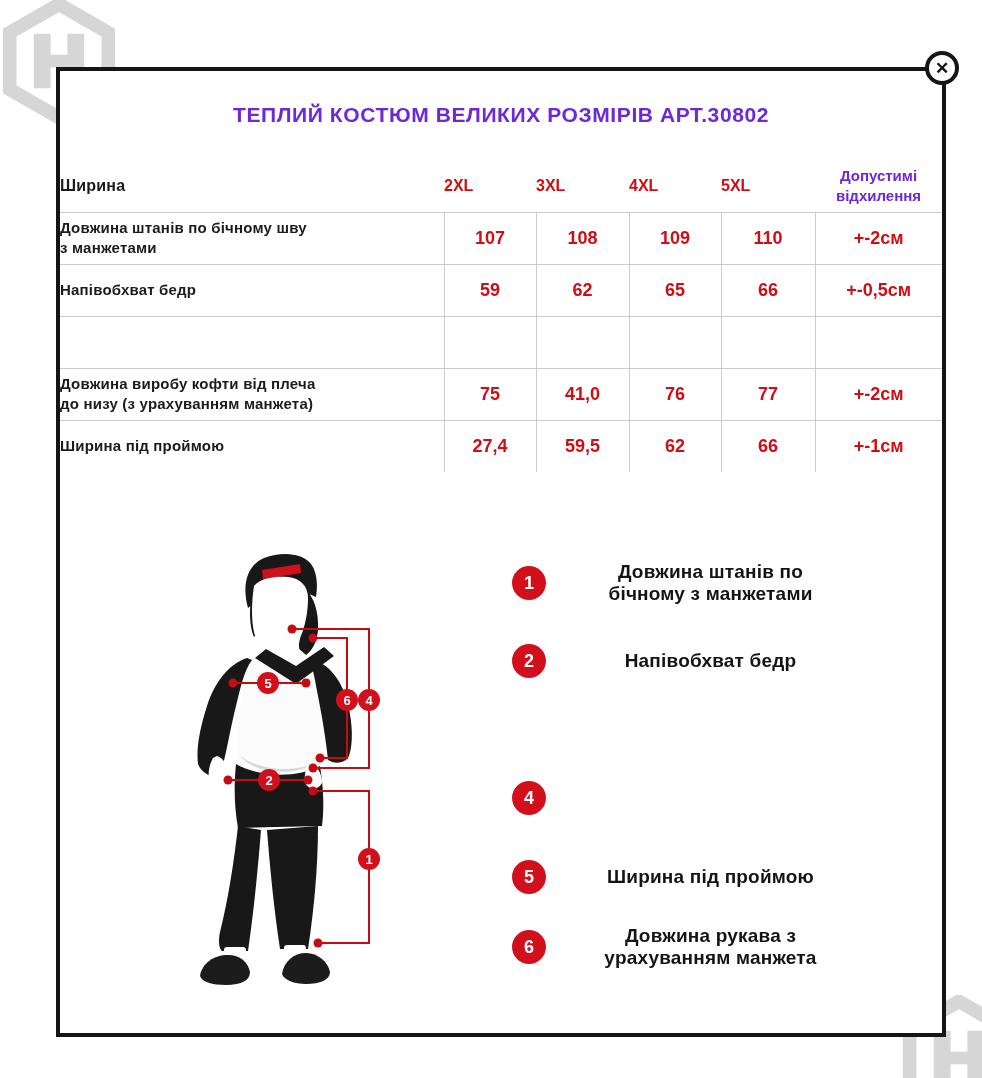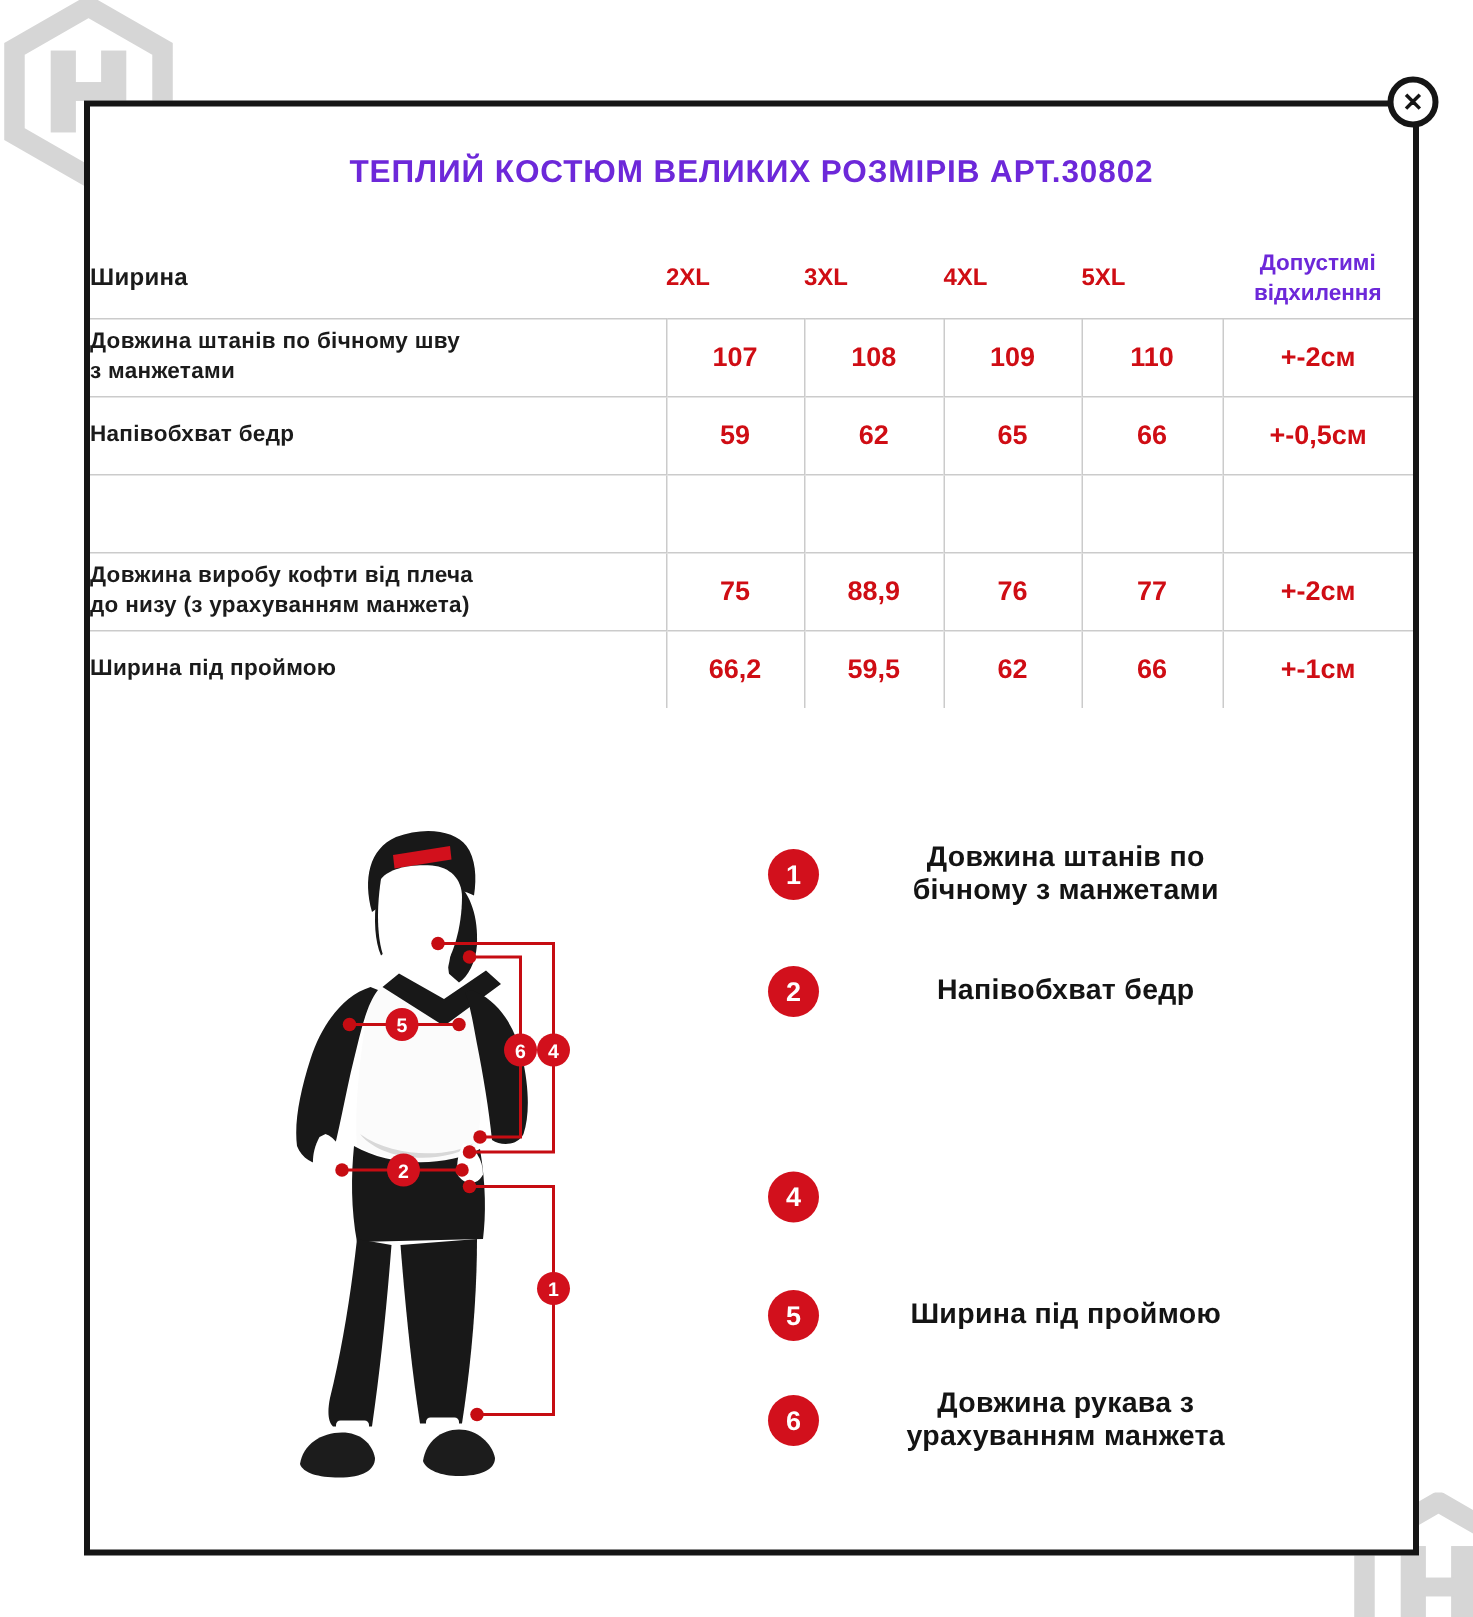--- a/index.html
+++ b/index.html
@@ -131,28 +131,28 @@
       <td class="row-val sep"></td>
       <td class="row-val sep"></td>
       <td class="row-val sep"></td>
       <td class="row-val sep"></td>
       <td class="row-val"></td>
     </tr>
     <tr class="data">
       <td class="row-label sep">Довжина виробу кофти від плеча
 до низу (з урахуванням манжета)</td>
       <td class="row-val sep">75</td>
-      <td class="row-val sep">88,9</td>
+      <td class="row-val sep">41,0</td>
       <td class="row-val sep">76</td>
       <td class="row-val sep">77</td>
       <td class="row-val">+-2см</td>
     </tr>
     <tr class="data">
       <td class="row-label sep">Ширина під проймою</td>
-      <td class="row-val sep">66,2</td>
+      <td class="row-val sep">27,4</td>
       <td class="row-val sep">59,5</td>
       <td class="row-val sep">62</td>
       <td class="row-val sep">66</td>
       <td class="row-val">+-1см</td>
     </tr>
   </tbody>
     </table>
 </div>
 
 <button class="close-btn">

